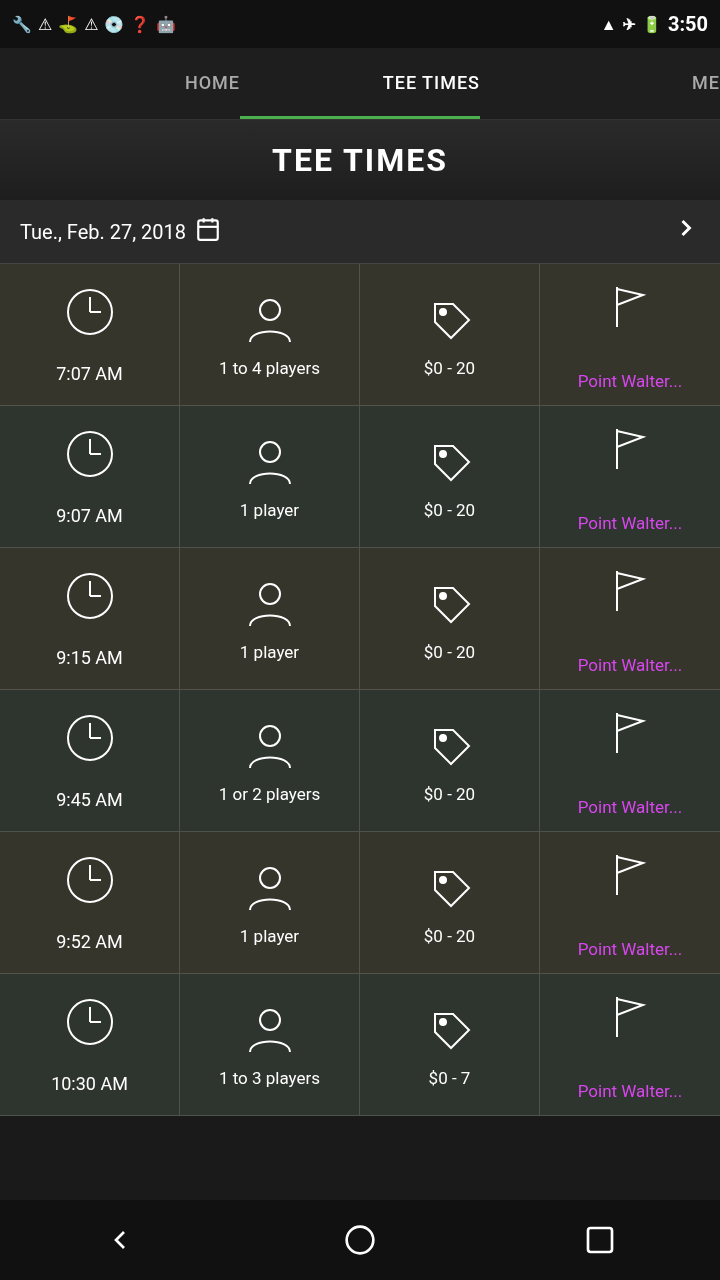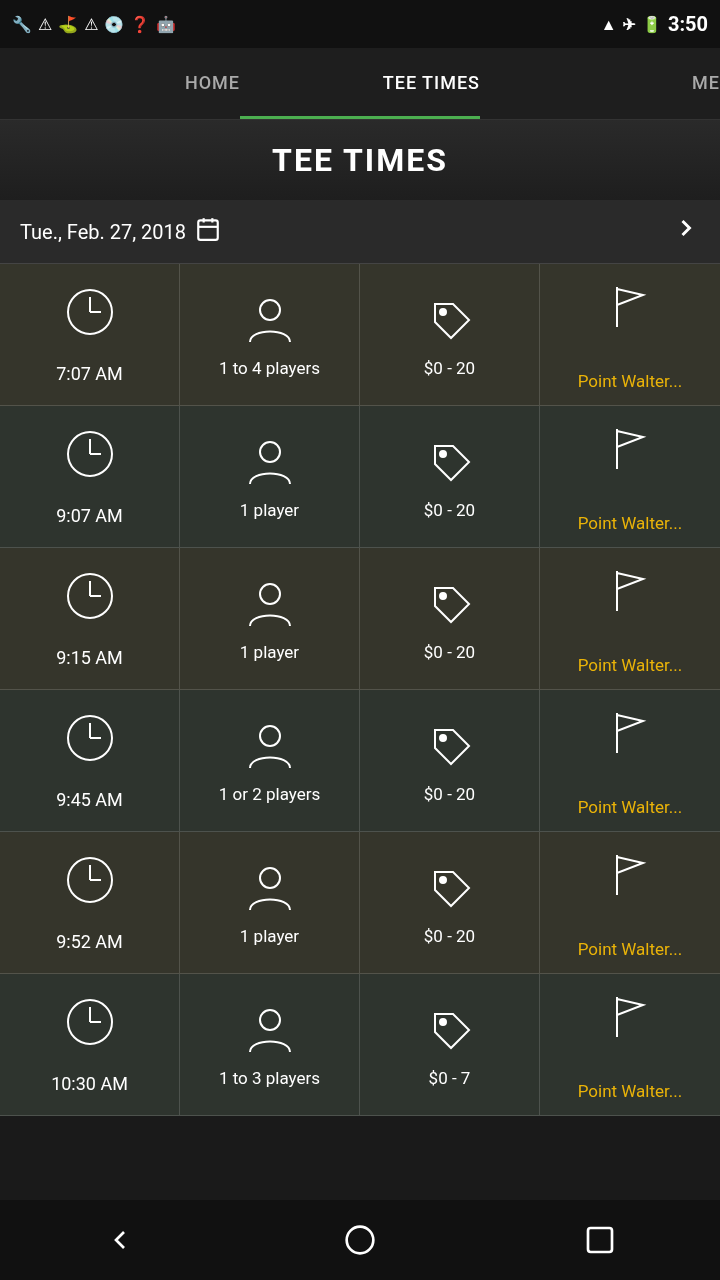--- a/index.html
+++ b/index.html
@@ -197,21 +197,21 @@
       align-items: center;
       justify-content: center;
       gap: 8px;
     }
     .flag-icon svg {
       width: 54px;
       height: 54px;
     }
     .course-text {
       font-size: 17px;
-      color: #eab308;
+      color: #d946ef;
       text-align: left;
       margin-top: 26px;
     }
 
     
     .bottom-nav {
       height: 80px;
       background: #111;
       display: flex;
       align-items: center;

